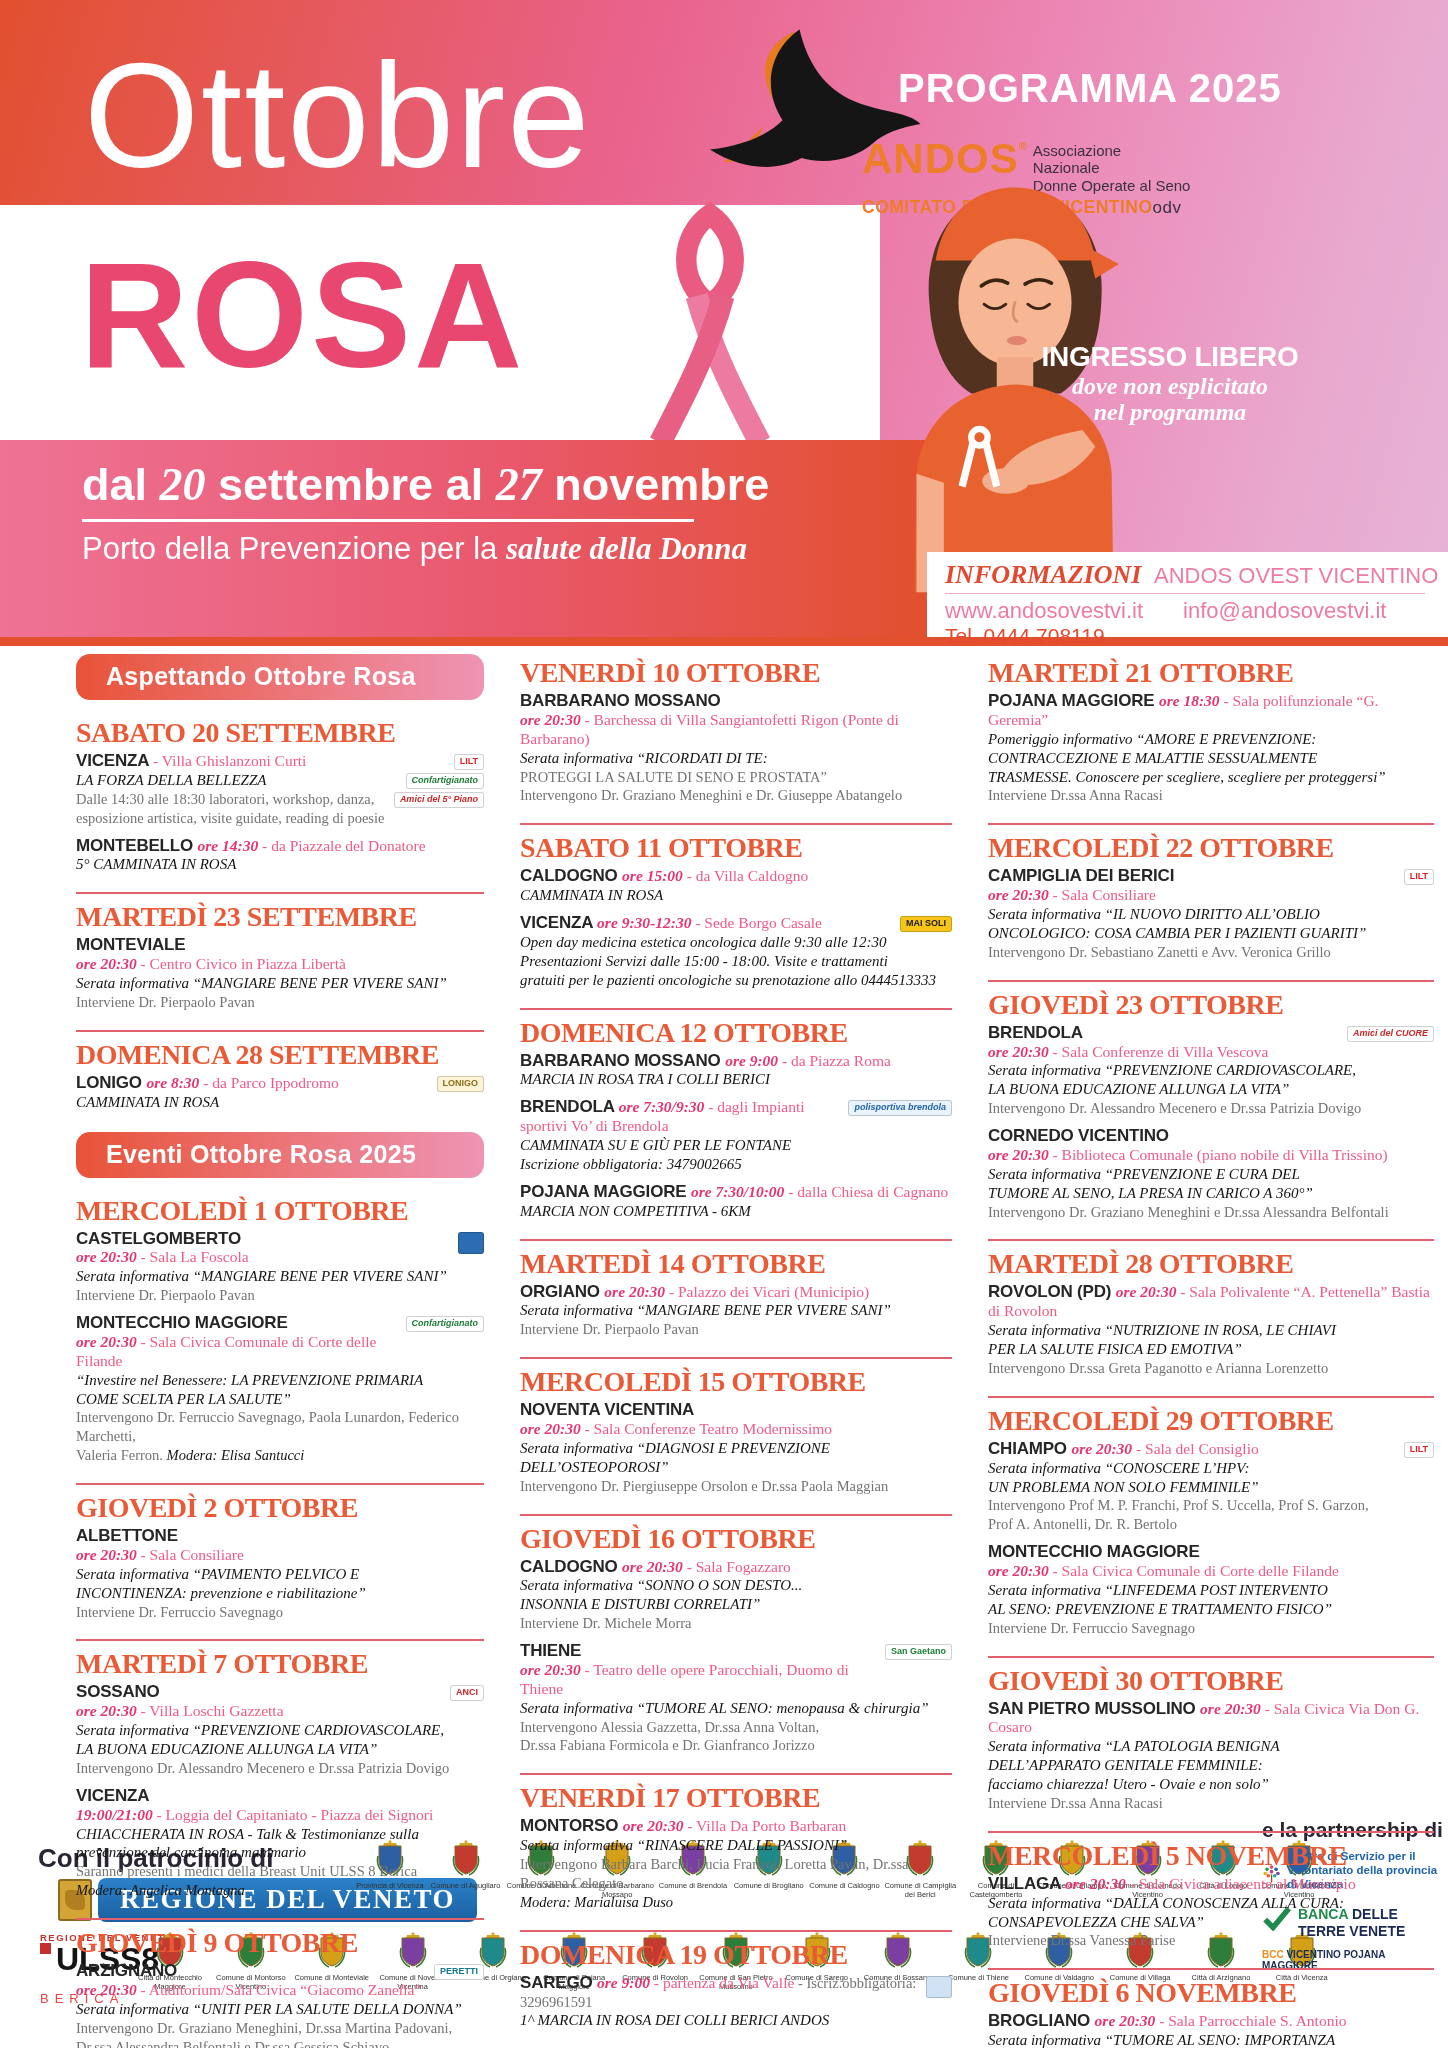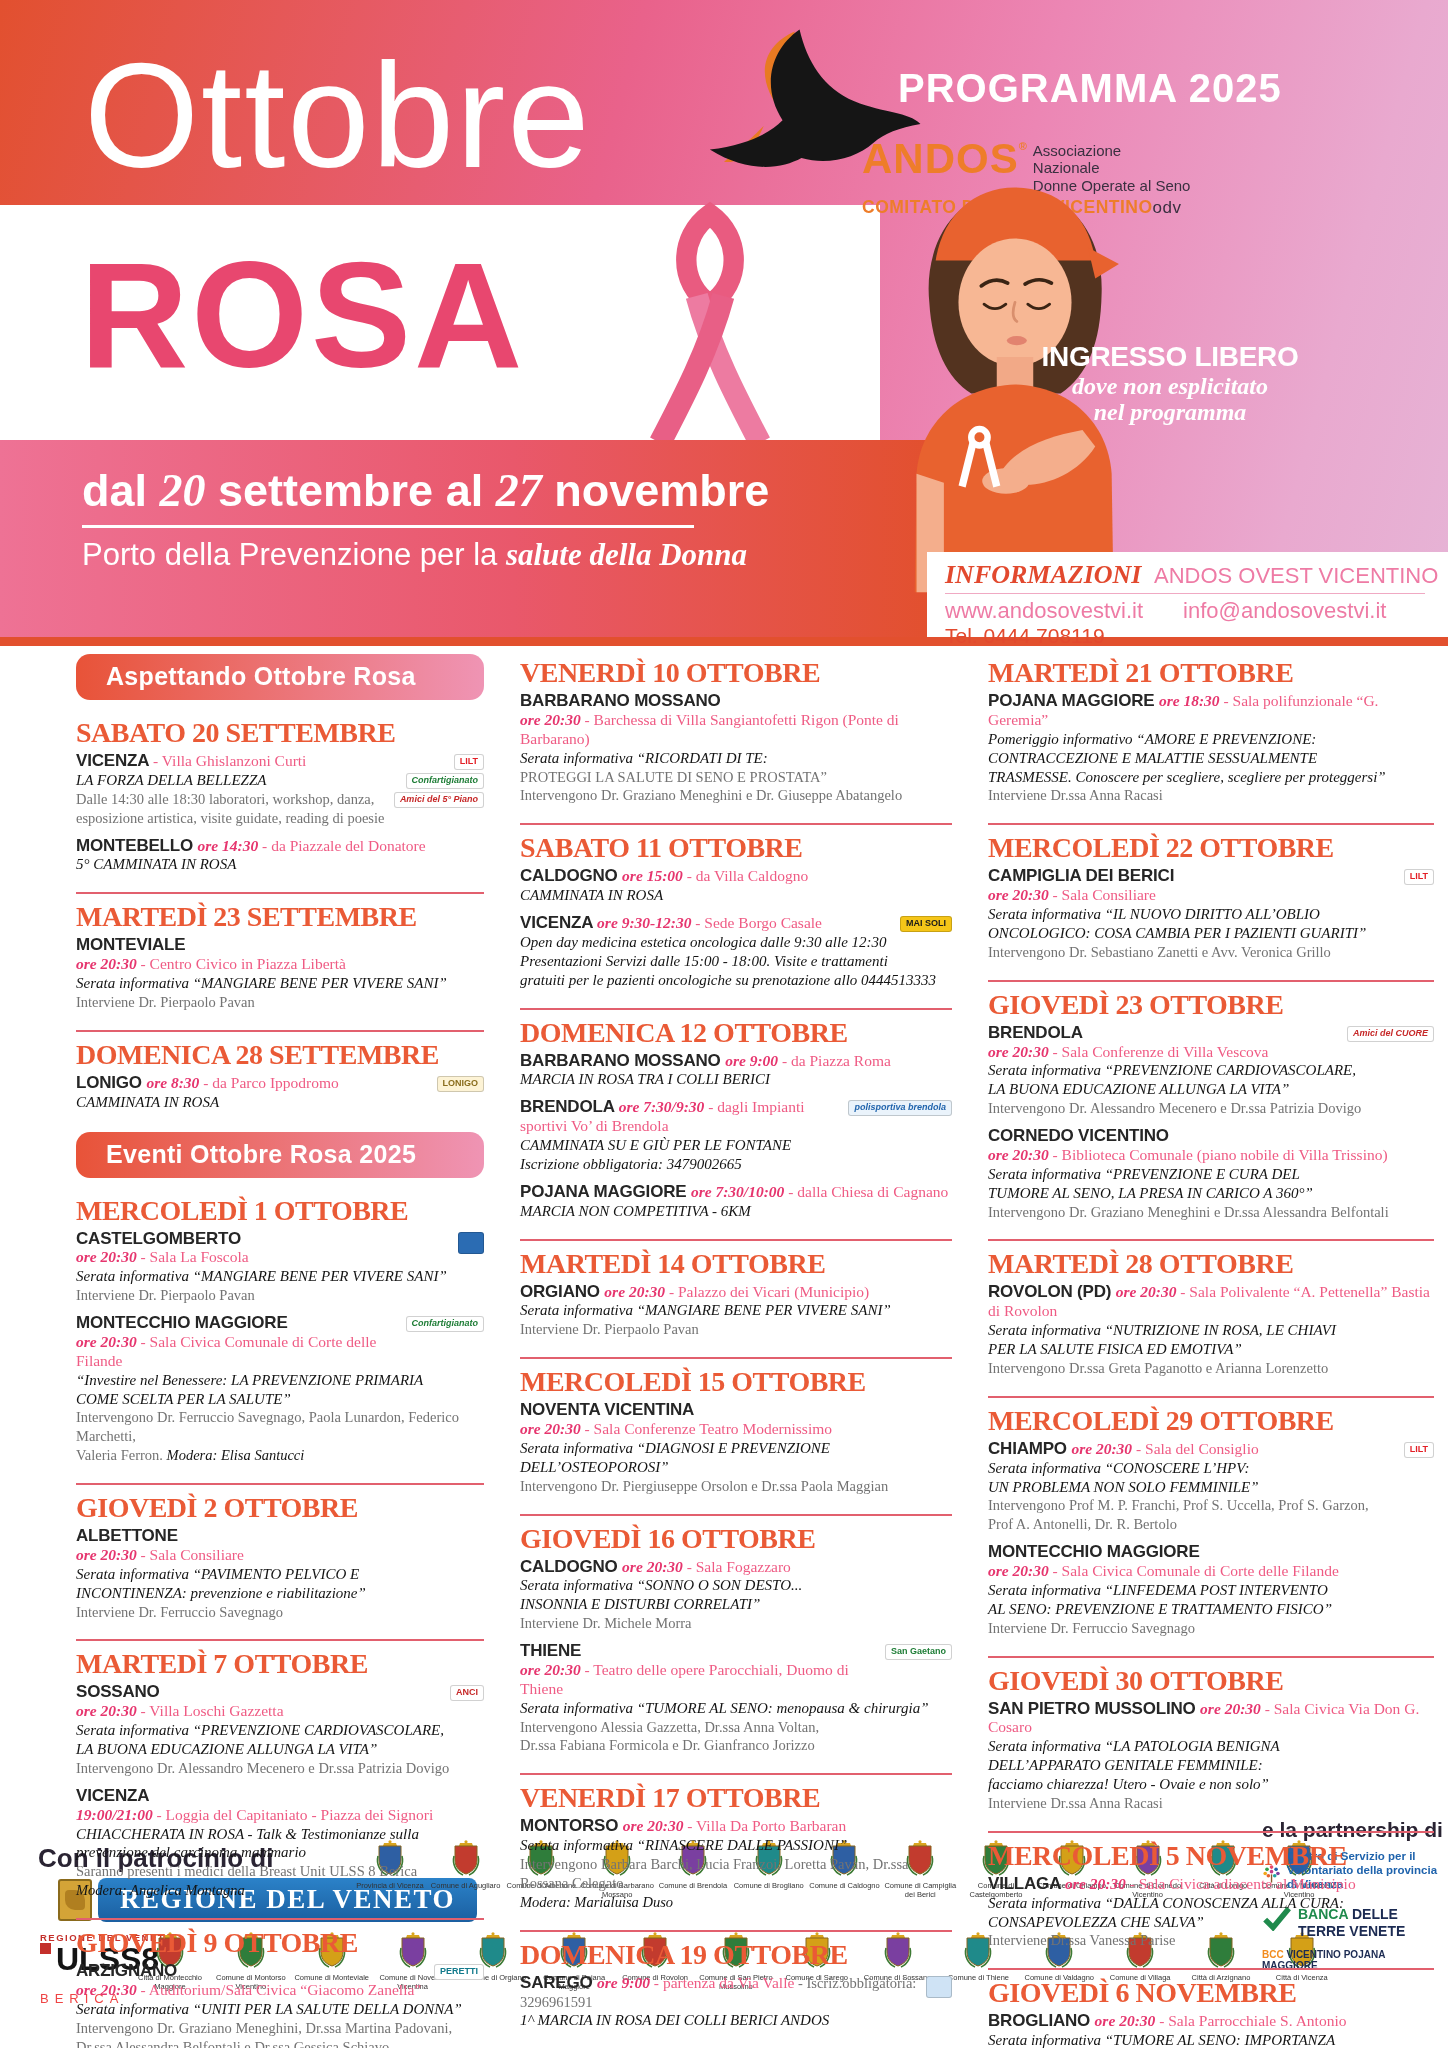--- a/index.html
+++ b/index.html
@@ -23,21 +23,21 @@
   .andos-word{font:800 42px/0.9 "Liberation Sans",sans-serif;color:#ee7d2a;letter-spacing:1px;}
   .andos-reg{font:700 11px "Liberation Sans",sans-serif;color:#ee7d2a;vertical-align:top;}
   .andos-sub{font:400 15px/1.15 "Liberation Sans",sans-serif;color:#3a3040;margin-left:6px;padding-top:2px;}
   .andos-comitato{font:800 17.5px/1.2 "Liberation Sans",sans-serif;color:#ee7d2a;letter-spacing:.5px;margin-top:3px;}
   .andos-odv{font:400 17px "Liberation Sans",sans-serif;color:#3a3040;letter-spacing:.5px;}
   .woman{position:absolute;left:860px;top:158px;z-index:3;}
   .ingresso{position:absolute;left:1020px;top:342px;width:300px;z-index:4;text-align:center;color:#fff;}
   .ingresso .t1{font:800 28px/1.05 "Liberation Sans",sans-serif;letter-spacing:-.3px;}
   .ingresso .t2{font:italic 700 24px/1.05 "Liberation Serif",serif;margin-top:3px;}
   .red-strip{position:absolute;left:0;top:440px;width:932px;height:197px;z-index:2;
-             background:linear-gradient(90deg,#ee7295 0%,#e9586b 55%,#e2502e 100%);padding:24px 0 0 82px;}
+             background:linear-gradient(90deg,#ee7295 0%,#e9586b 55%,#e2502e 100%);padding:18px 0 0 82px;}
   .date-line{font:700 45px/1.05 "Liberation Sans",sans-serif;color:#fff;}
   .date-line .num{font:italic 700 46px "Liberation Serif",serif;}
   .date-rule{width:612px;height:3px;background:#fff;margin:8px 0 9px;}
   .mese-line{font:400 31px/1.05 "Liberation Sans",sans-serif;color:#fff;}
   .mese-line .em{font:italic 700 31px "Liberation Serif",serif;}
   .header-underline{position:absolute;left:0;top:637px;width:1448px;height:9px;background:#e2502e;z-index:5;}
   .info-box{position:absolute;left:927px;top:552px;width:521px;height:85px;background:#fff;z-index:6;
             padding:8px 0 0 18px;}
   .info-l1 .lbl{font:italic 700 26px "Liberation Serif",serif;color:#e2492e;}
   .info-l1 .who{font:400 22px "Liberation Sans",sans-serif;color:#ee7ba5;margin-left:8px;}

